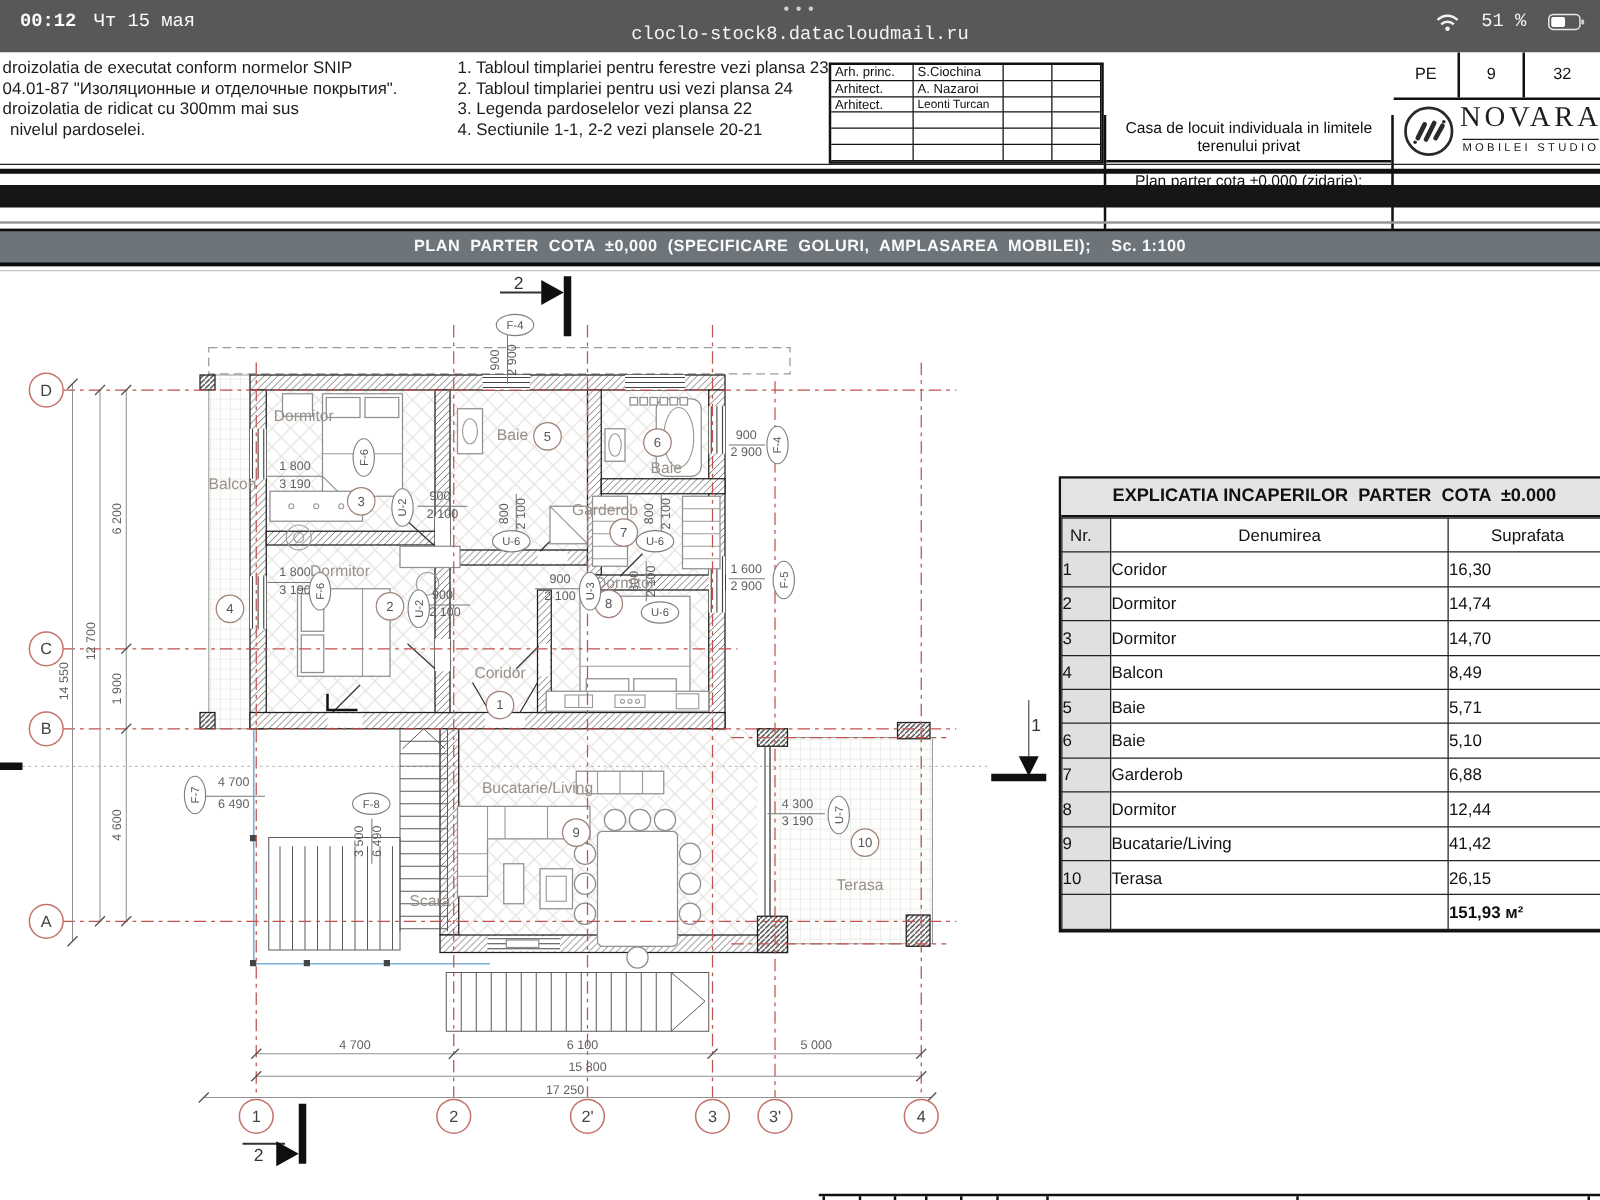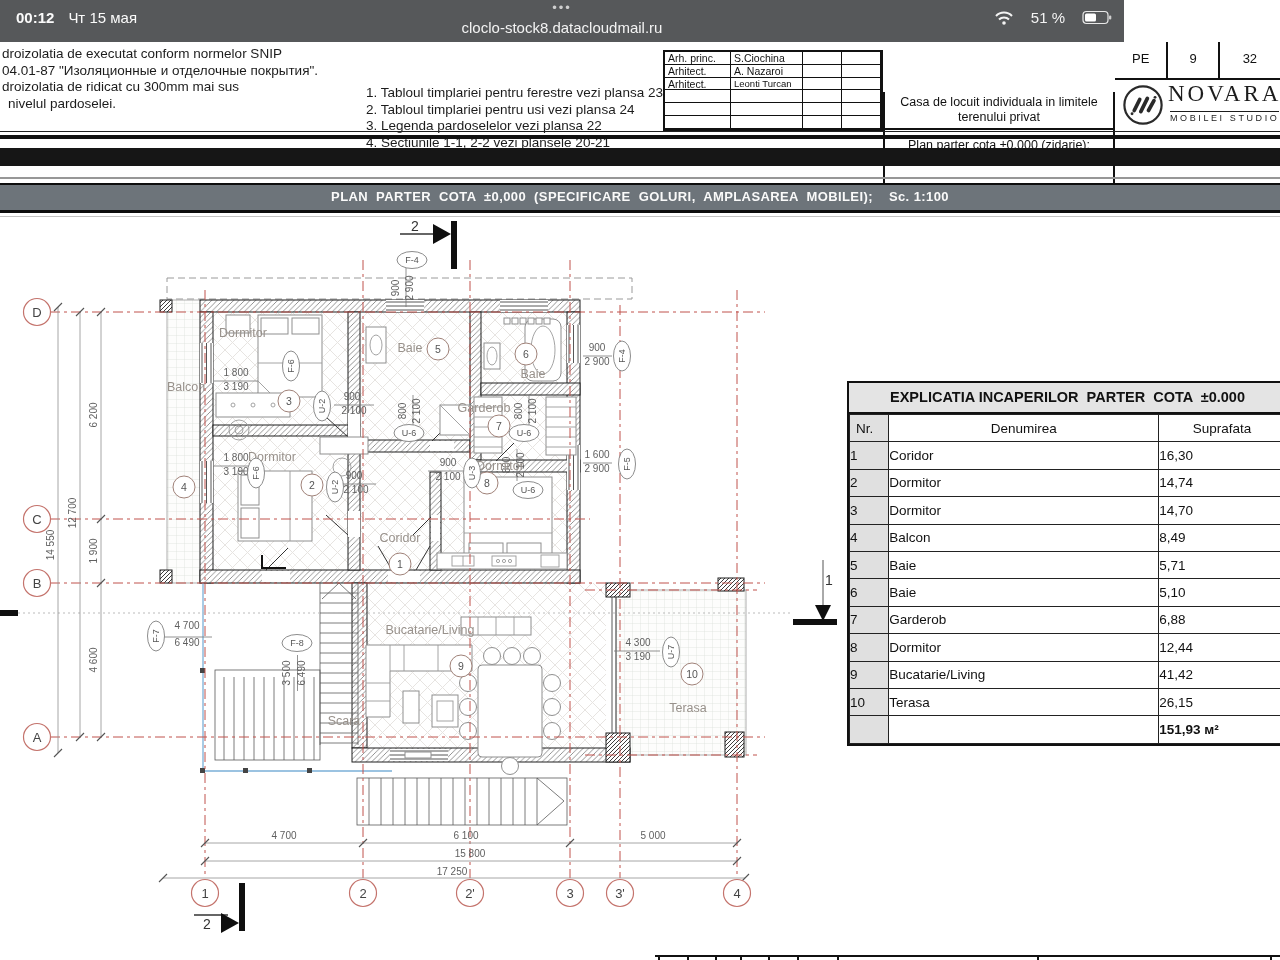--- a/index.html
+++ b/index.html
@@ -1,27 +1,27 @@
 <!DOCTYPE html>
 <html><head>
 <meta charset="utf-8">
 <style>
   html,body{margin:0;padding:0;width:1280px;height:960px;overflow:hidden;background:#fff;
     font-family:"Liberation Sans",sans-serif;}
   
-  .status-bar{position:absolute;left:0;top:0;width:1124px;height:42px;background:#56585a;color:#fff;}
+  .status-bar{position:absolute;left:0;top:0;width:1280px;height:42px;background:#56585a;color:#fff;font-family:Liberation Mono, monospace;}
   .sb-left{position:absolute;left:16px;top:9px;font-size:15px;color:#fbfbfb;}
   .sb-time{font-weight:bold;margin-right:14px;}
   .sb-dots{position:absolute;left:0;right:0;top:0px;text-align:center;font-size:13px;letter-spacing:2px;color:#cfcfcf;cursor:default;}
   .sb-url{position:absolute;left:0;right:0;top:19px;text-align:center;font-size:15px;color:#f3f3f3;}
   .sb-right{position:absolute;right:12px;top:9px;display:flex;align-items:center;gap:17px;font-size:15px;color:#f3f3f3;}
   
   .sheet-top{position:absolute;left:0;top:42px;width:1280px;height:96px;background:#fff;}
   .notes-left{position:absolute;left:2px;top:4px;font-size:13.5px;line-height:16.5px;color:#1c1c1c;}
-  .notes-right{position:absolute;left:366px;top:4px;font-size:13.5px;line-height:16.5px;color:#1c1c1c;margin-top:39px;}
+  .notes-right{position:absolute;left:366px;top:4px;font-size:13.5px;line-height:16.5px;color:#1c1c1c;}
   .roles{position:absolute;left:663px;top:8px;width:220px;height:81px;border:2px solid #111;box-sizing:border-box;
     display:grid;grid-template-columns:66px 72px 39px 39px;grid-template-rows:repeat(6,12.8px);}
   .roles div{border-right:1.5px solid #111;border-bottom:1.5px solid #111;font-size:10.5px;line-height:12px;
     padding-left:3px;overflow:hidden;white-space:nowrap;color:#111;}
   .pblock{position:absolute;left:883px;top:16px;width:232px;height:101px;border-left:2.5px solid #111;border-right:2.5px solid #111;border-bottom:2.5px solid #111;box-sizing:border-box;margin-top:34px;}
   .pb-top{height:38px;border-bottom:2px solid #111;box-sizing:border-box;text-align:center;font-size:12.5px;line-height:15px;padding:3px 6px 0;color:#111;}
   .pb-bot{height:48px;text-align:center;font-size:12.5px;line-height:16px;padding-top:7px;color:#111;}
   .rblock{position:absolute;left:1115px;top:0px;width:165px;height:89px;box-sizing:border-box;}
   .rb-row{height:38px;display:flex;border-bottom:2.5px solid #111;box-sizing:border-box;}
   .rb-cell{border-right:2px solid #111;text-align:center;font-size:13px;line-height:34px;color:#111;}

